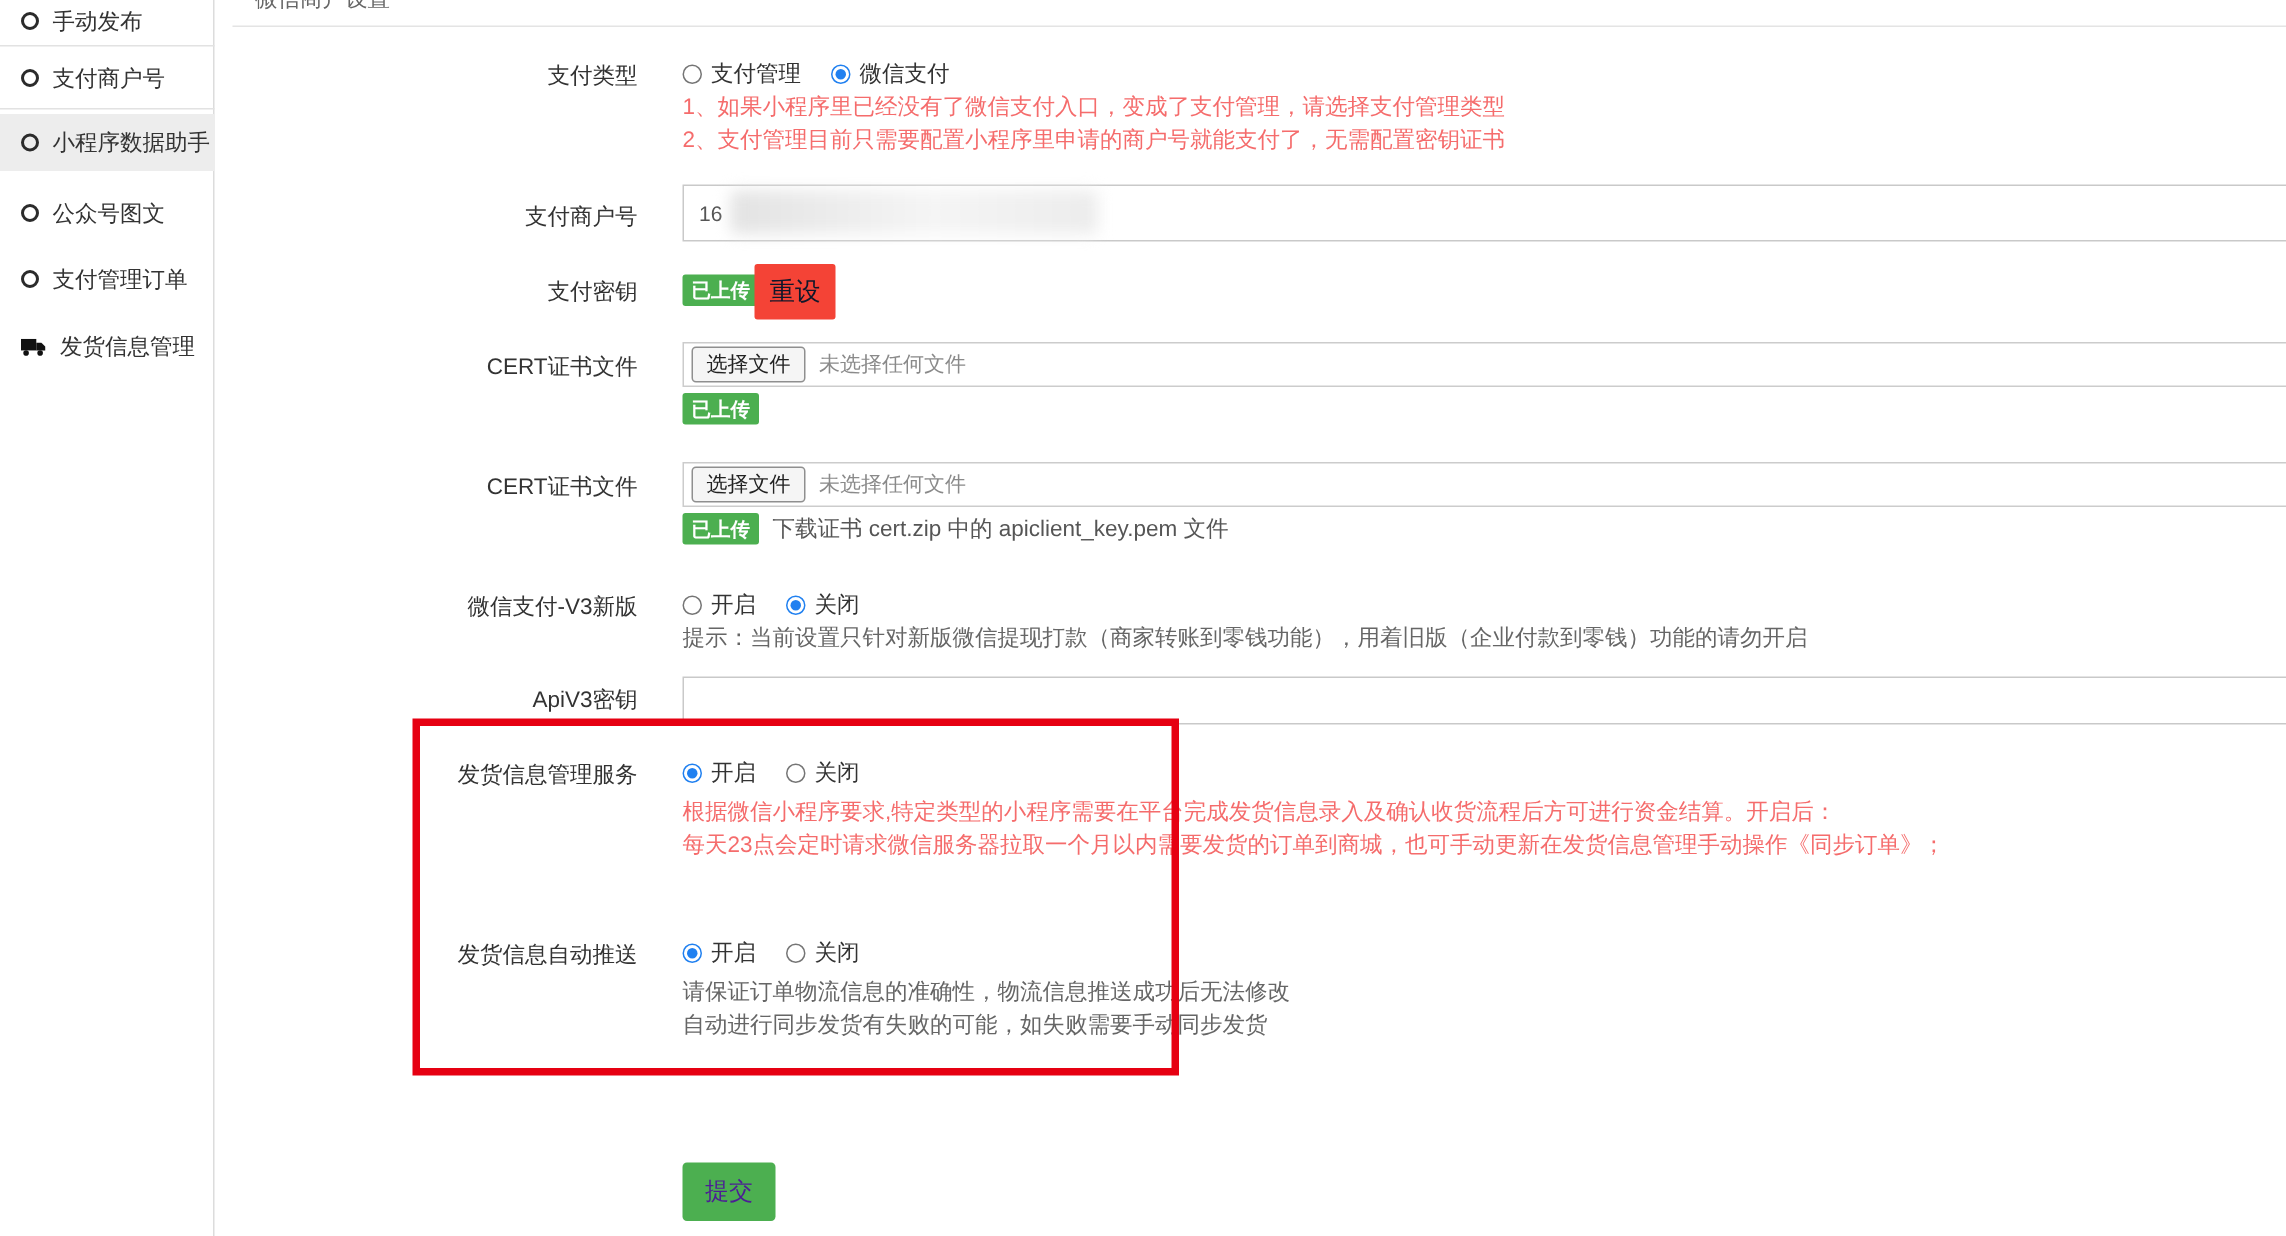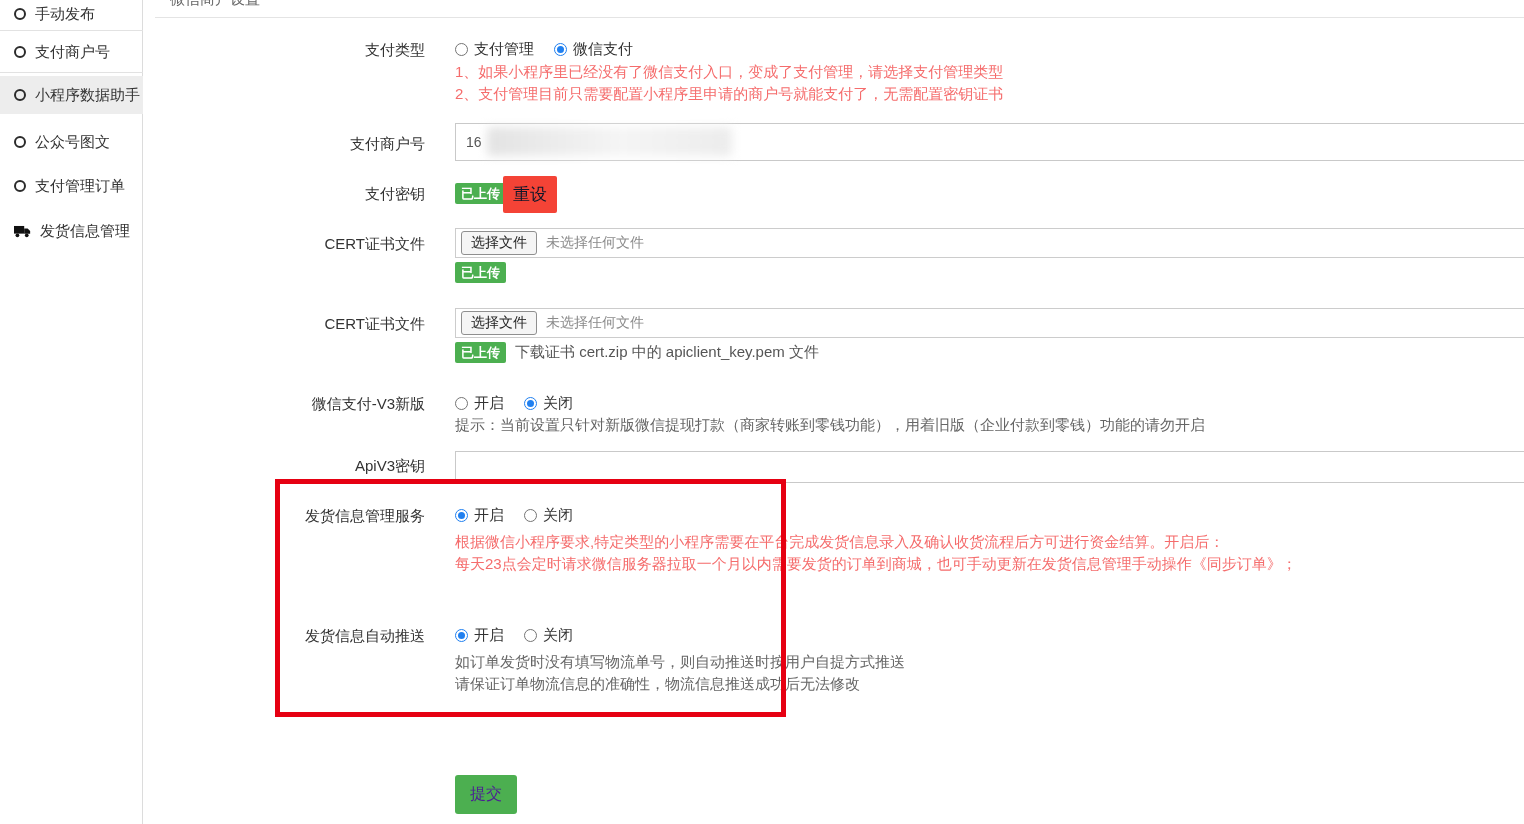--- a/index.html
+++ b/index.html
@@ -193,19 +193,19 @@
   <span class="radio-opt">
     <span class="radio-c checked"></span>
     <span>开启</span>
   </span>
   <span class="radio-opt">
     <span class="radio-c"></span>
     <span>关闭</span>
   </span>
 </div>
 <div class="abs" style="left:455px; top:651px;">
-  <div class="hint-gray">如订单发货时没有填写物流单号，则自动推送时按用户自提方式推送</div>
   <div class="hint-gray">请保证订单物流信息的准确性，物流信息推送成功后无法修改</div>
+  <div class="hint-gray">自动进行同步发货有失败的可能，如失败需要手动同步发货</div>
 </div>
 
 <button class="btn-submit" style="left:455px; top:775px;">提交</button>
 
 <div class="anno-rect"></div>
 
 </body></html>

